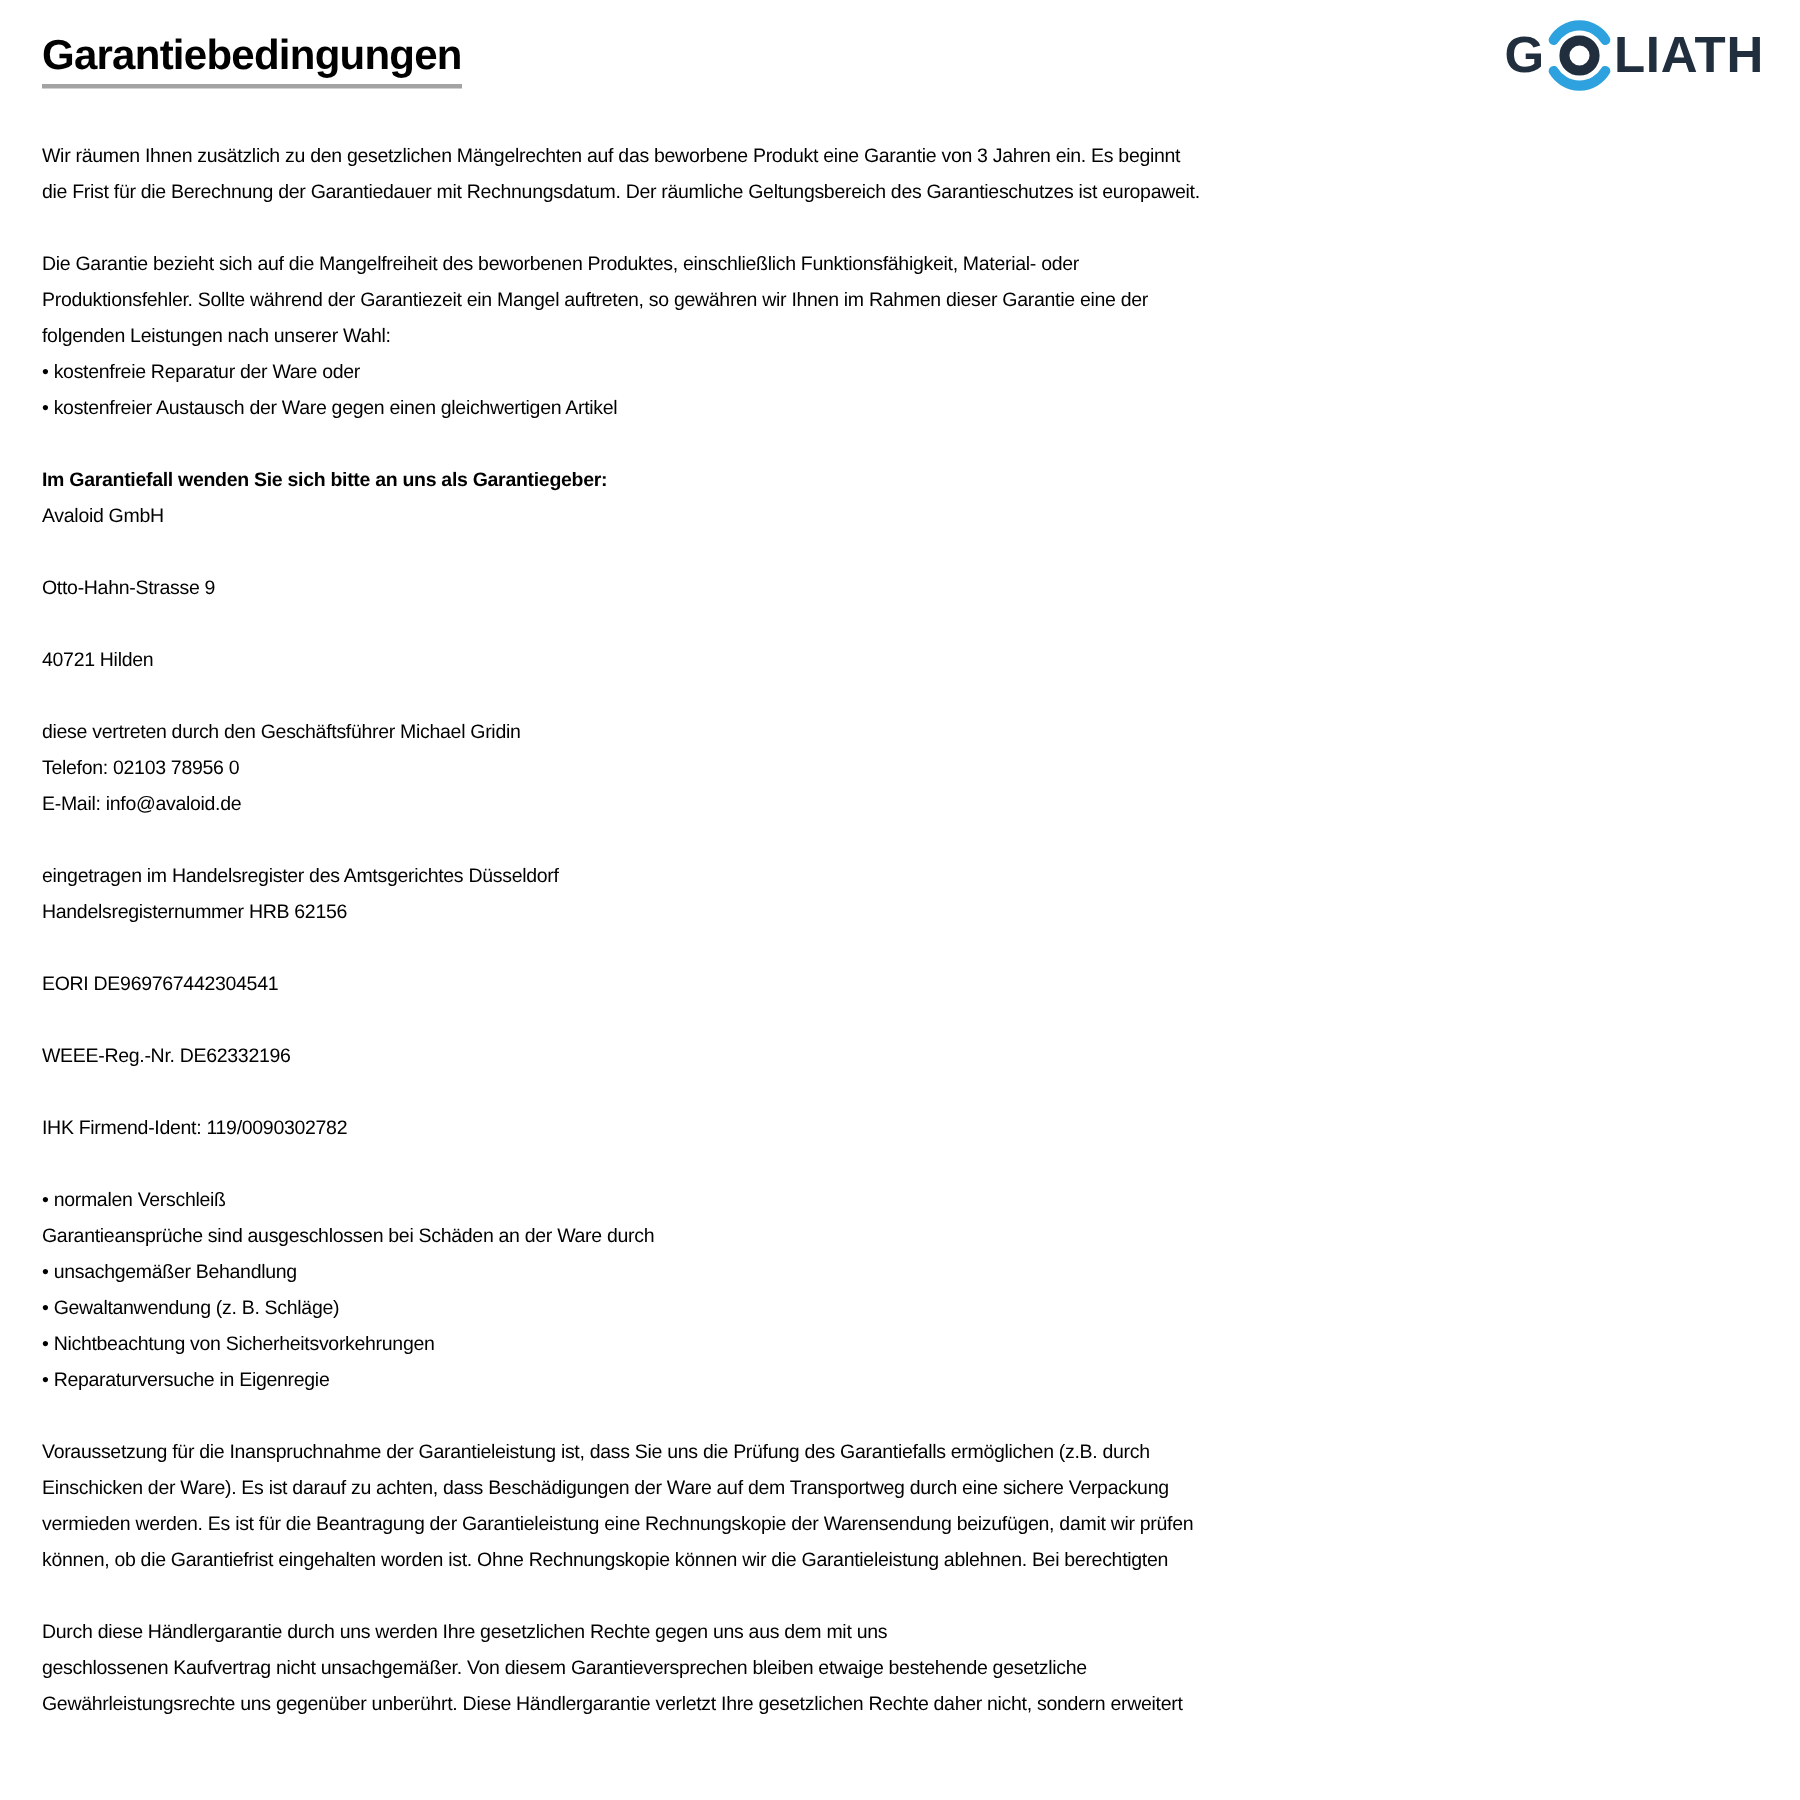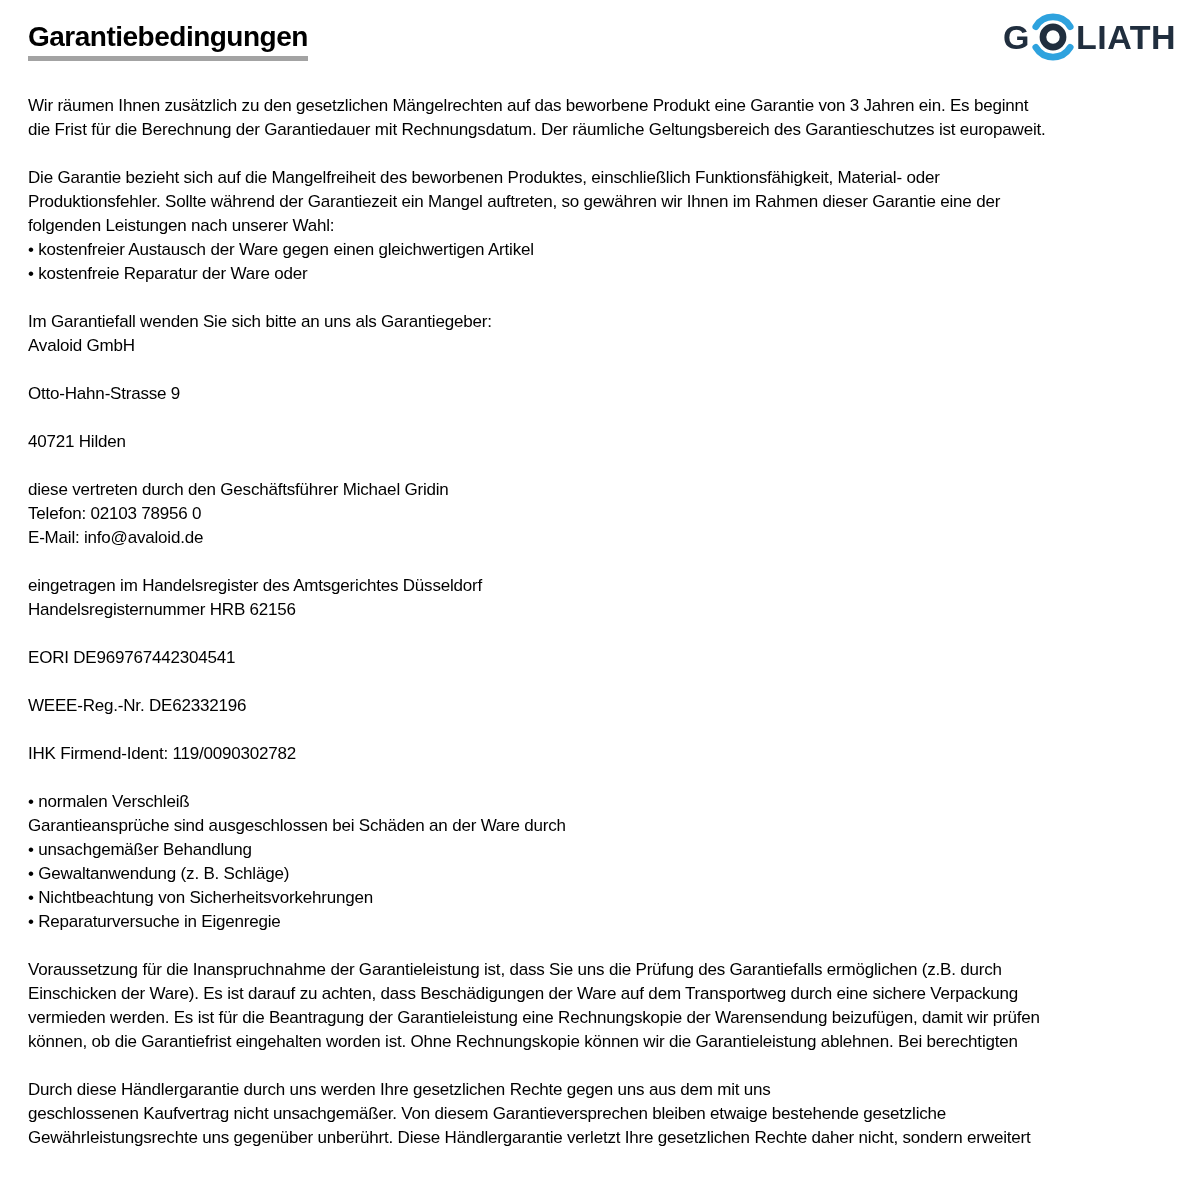--- a/index.html
+++ b/index.html
@@ -15,21 +15,21 @@
   .page { padding: 20px 28px 0 28px; position: relative; width: 100%; height: 100%; }
 
   
   .doc-title {
     display: inline-block;
     font-size: 28px;
     font-weight: bold;
     letter-spacing: -0.5px;
     line-height: 34px;
     padding-bottom: 2px;
-    border-bottom: 5px solid #a3a3a3;
+    border-bottom: 3px solid #a3a3a3;
   }
   .logo {
     position: absolute;
     top: 8px;
     right: 24px;
     display: flex;
     align-items: center;
   }
   .logo-text {
     font-size: 34px;
@@ -39,25 +39,25 @@
     line-height: 40px;
   }
   .logo-o { margin: 0 1px; display: block; }
 
   
   .content { margin-top: 33px; }
   .block + .block { margin-top: 24px; }
   .line {
     height: 24px;
     line-height: 24px;
-    font-size: 17px;
+    font-size: 13px;
     letter-spacing: -0.2px;
     white-space: nowrap;
   }
-  .bold { font-weight: normal; }
+  .bold { font-weight: bold; }
 </style>
 </head>
 <body>
 
 <div class="page">
 
   <div>
     <h1 class="doc-title">Garantiebedingungen</h1>
 
     <div class="logo">
@@ -75,22 +75,22 @@
 
     <div class="block">
         <div class="line">Wir räumen Ihnen zusätzlich zu den gesetzlichen Mängelrechten auf das beworbene Produkt eine Garantie von 3 Jahren ein. Es beginnt</div>
         <div class="line">die Frist für die Berechnung der Garantiedauer mit Rechnungsdatum. Der räumliche Geltungsbereich des Garantieschutzes ist europaweit.</div>
       </div>
 
     <div class="block">
         <div class="line">Die Garantie bezieht sich auf die Mangelfreiheit des beworbenen Produktes, einschließlich Funktionsfähigkeit, Material- oder</div>
         <div class="line">Produktionsfehler. Sollte während der Garantiezeit ein Mangel auftreten, so gewähren wir Ihnen im Rahmen dieser Garantie eine der</div>
         <div class="line">folgenden Leistungen nach unserer Wahl:</div>
+        <div class="line">• kostenfreie Reparatur der Ware oder</div>
         <div class="line">• kostenfreier Austausch der Ware gegen einen gleichwertigen Artikel</div>
-        <div class="line">• kostenfreie Reparatur der Ware oder</div>
       </div>
 
     <div class="block">
       <div class="line bold">Im Garantiefall wenden Sie sich bitte an uns als Garantiegeber:</div>
       <div class="line">Avaloid GmbH</div>
     </div>
 
     <div class="block">
       <div class="line">Otto-Hahn-Strasse 9</div>
     </div>

